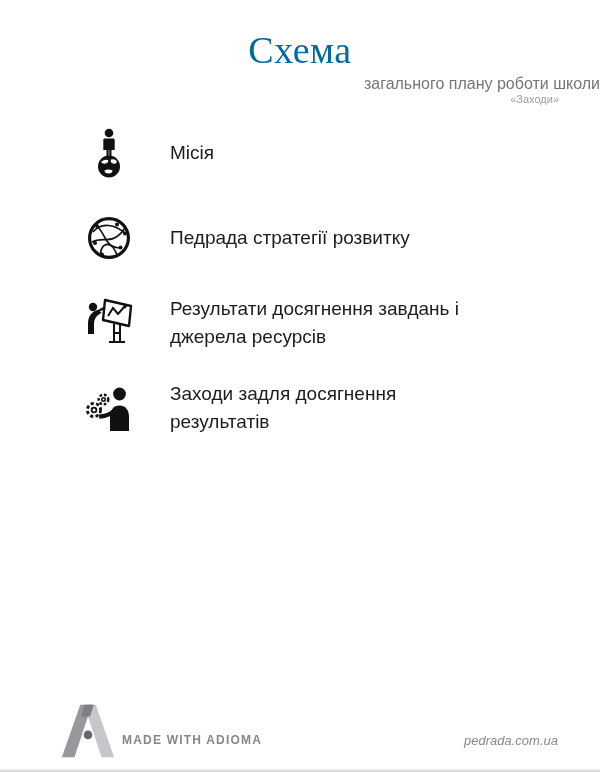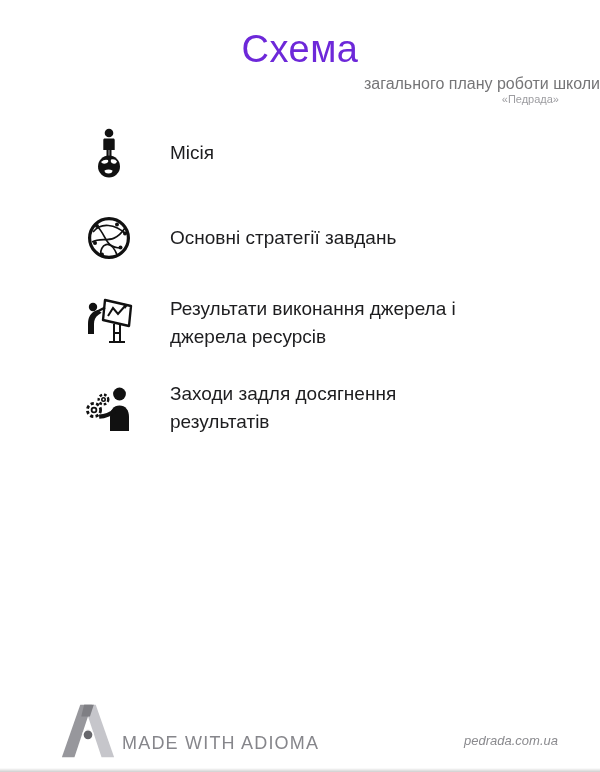--- a/index.html
+++ b/index.html
@@ -12,22 +12,23 @@
     font-family: "Liberation Sans", "DejaVu Sans", sans-serif;
     overflow: hidden;
     margin: 0 auto;
   }
   .title {
     position: absolute;
     top: 28px; left: 0; right: 0;
     text-align: center;
     font-size: 38px;
     font-weight: 400;
-    color: #6d28d9;
+    color: #0369a1;
     letter-spacing: 0.5px;
+    font-family: Liberation Serif, serif;
   }
   .subtitle {
     position: absolute;
     top: 75px; left: 0; right: 0;
     text-align: right;
     font-size: 16px;
     font-weight: 400;
     color: #757577;
   }
   .brand-label {
@@ -54,22 +55,22 @@
     margin-left: 36px;
     font-size: 19px;
     line-height: 28px;
     color: #1d1d1f;
     max-width: 300px;
   }
   .footer-logo { position: absolute; left: 58px; top: 702px; }
   .made-with {
     position: absolute;
     left: 122px; top: 733px;
-    font-size: 18px;
-    font-weight: 400;
+    font-size: 12px;
+    font-weight: 700;
     letter-spacing: 1.2px;
     color: #86868b;
   }
   .site-label {
     position: absolute;
     right: 42px; top: 733px;
     font-size: 13px;
     color: #8a8a8e;
     font-style: italic;
   }
@@ -80,21 +81,21 @@
     background: linear-gradient(#ffffff, #cfcfcf);
   }
 </style>
 </head>
 <body>
 
 <div class="page">
 
   <div class="title">Схема</div>
   <div class="subtitle">загального плану роботи школи</div>
-  <div class="brand-label">«Педрада»</div>
+  <div class="brand-label">«Заходи»</div>
 
   <div class="rows">
 
     <div class="row">
       <span class="icon-cell">
         <svg width="30" height="50" viewBox="0 0 30 50">
           <g fill="#111111">
             <circle cx="15" cy="5" r="4.3"></circle>
             <path d="M10.7,10.5 h8.6 c0.9,0 1.4,0.6 1.4,1.5 V22 h-3.2 v10.5 h-2.2 V22 h-0.6 v10.5 h-2.2 V22 H9.3 v-10 c0-0.9 0.5-1.5 1.4-1.5 Z"></path>
             <circle cx="15" cy="38.5" r="11"></circle>
@@ -122,21 +123,21 @@
           <g fill="#111111">
             <circle cx="10" cy="10" r="2"></circle>
             <circle cx="30" cy="8.5" r="2"></circle>
             <circle cx="38" cy="17.5" r="2"></circle>
             <circle cx="8" cy="27" r="2"></circle>
             <circle cx="33.5" cy="31.5" r="2"></circle>
             <circle cx="15" cy="38.5" r="2"></circle>
           </g>
         </svg>
       </span>
-      <span class="row-label">Основні стратегії завдань</span>
+      <span class="row-label">Педрада стратегії розвитку</span>
     </div>
 
 
 
     <div class="row">
       <span class="icon-cell">
         <svg width="48" height="58" viewBox="0 0 48 58">
           <polygon points="20,6 46,12 44,32 18,26" fill="#ffffff" stroke="#111111" stroke-width="2.4" stroke-linejoin="round"></polygon>
           <polyline points="23,22 28,14 33,20 40,12" fill="none" stroke="#111111" stroke-width="2"></polyline>
           <polygon points="38,9.5 43.5,10.5 40,15" fill="#111111"></polygon>
@@ -144,21 +145,21 @@
             <path d="M29,30 V48"></path>
             <path d="M35,31 V48"></path>
             <path d="M29,39 H35"></path>
             <path d="M24,48 H40"></path>
           </g>
           <circle cx="8" cy="13" r="4.2" fill="#111111"></circle>
           <path fill="#111111" d="M3,40 L3,30 C3,24 5,20 9,17.5 l4,-1.6 3.6,2.9 -3,1.9 c-3.2,2.1 -4.6,5.2 -4.6,9.3 V40 Z"></path>
           <path d="M9.5,19 L20,13.5" stroke="#111111" stroke-width="2.4" fill="none"></path>
         </svg>
       </span>
-      <span class="row-label">Результати виконання джерела і джерела ресурсів</span>
+      <span class="row-label">Результати досягнення завдань і джерела ресурсів</span>
     </div>
 
     <div class="row">
       <span class="icon-cell">
         <svg width="50" height="46" viewBox="0 0 50 46">
           <g fill="none" stroke="#111111">
             <circle cx="10" cy="25" r="6.6" stroke-width="2.8" stroke-dasharray="3.2 2.3"></circle>
             <circle cx="10" cy="25" r="2.4" stroke-width="1.8"></circle>
             <circle cx="19.5" cy="14.5" r="4.8" stroke-width="2.4" stroke-dasharray="2.6 1.9"></circle>
             <circle cx="19.5" cy="14.5" r="1.7" stroke-width="1.6"></circle>

